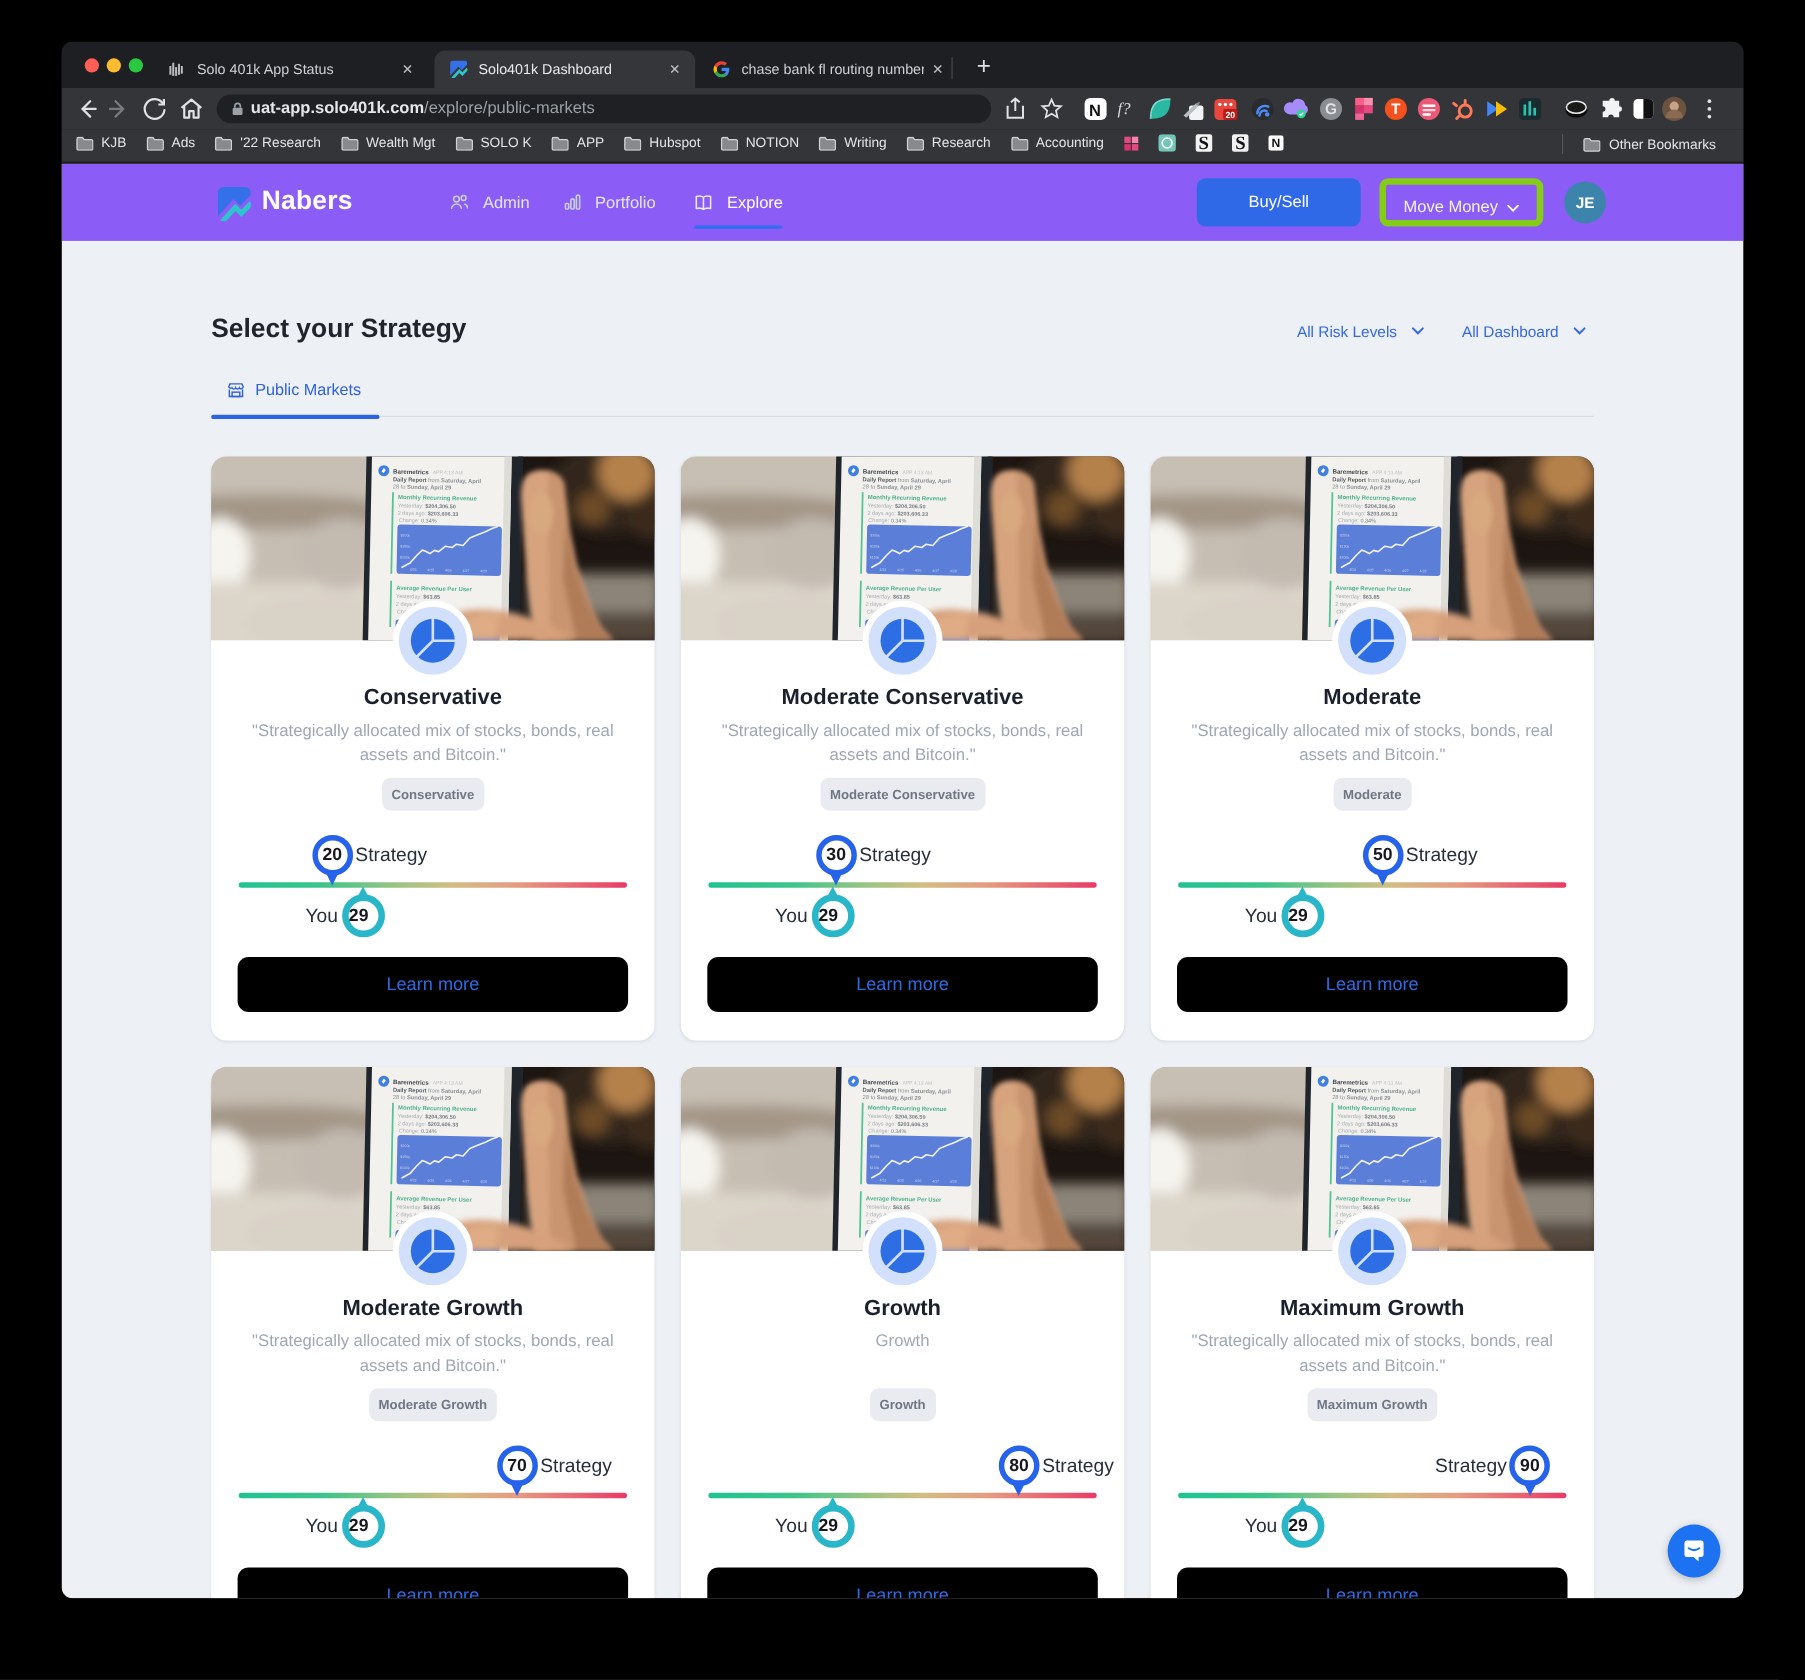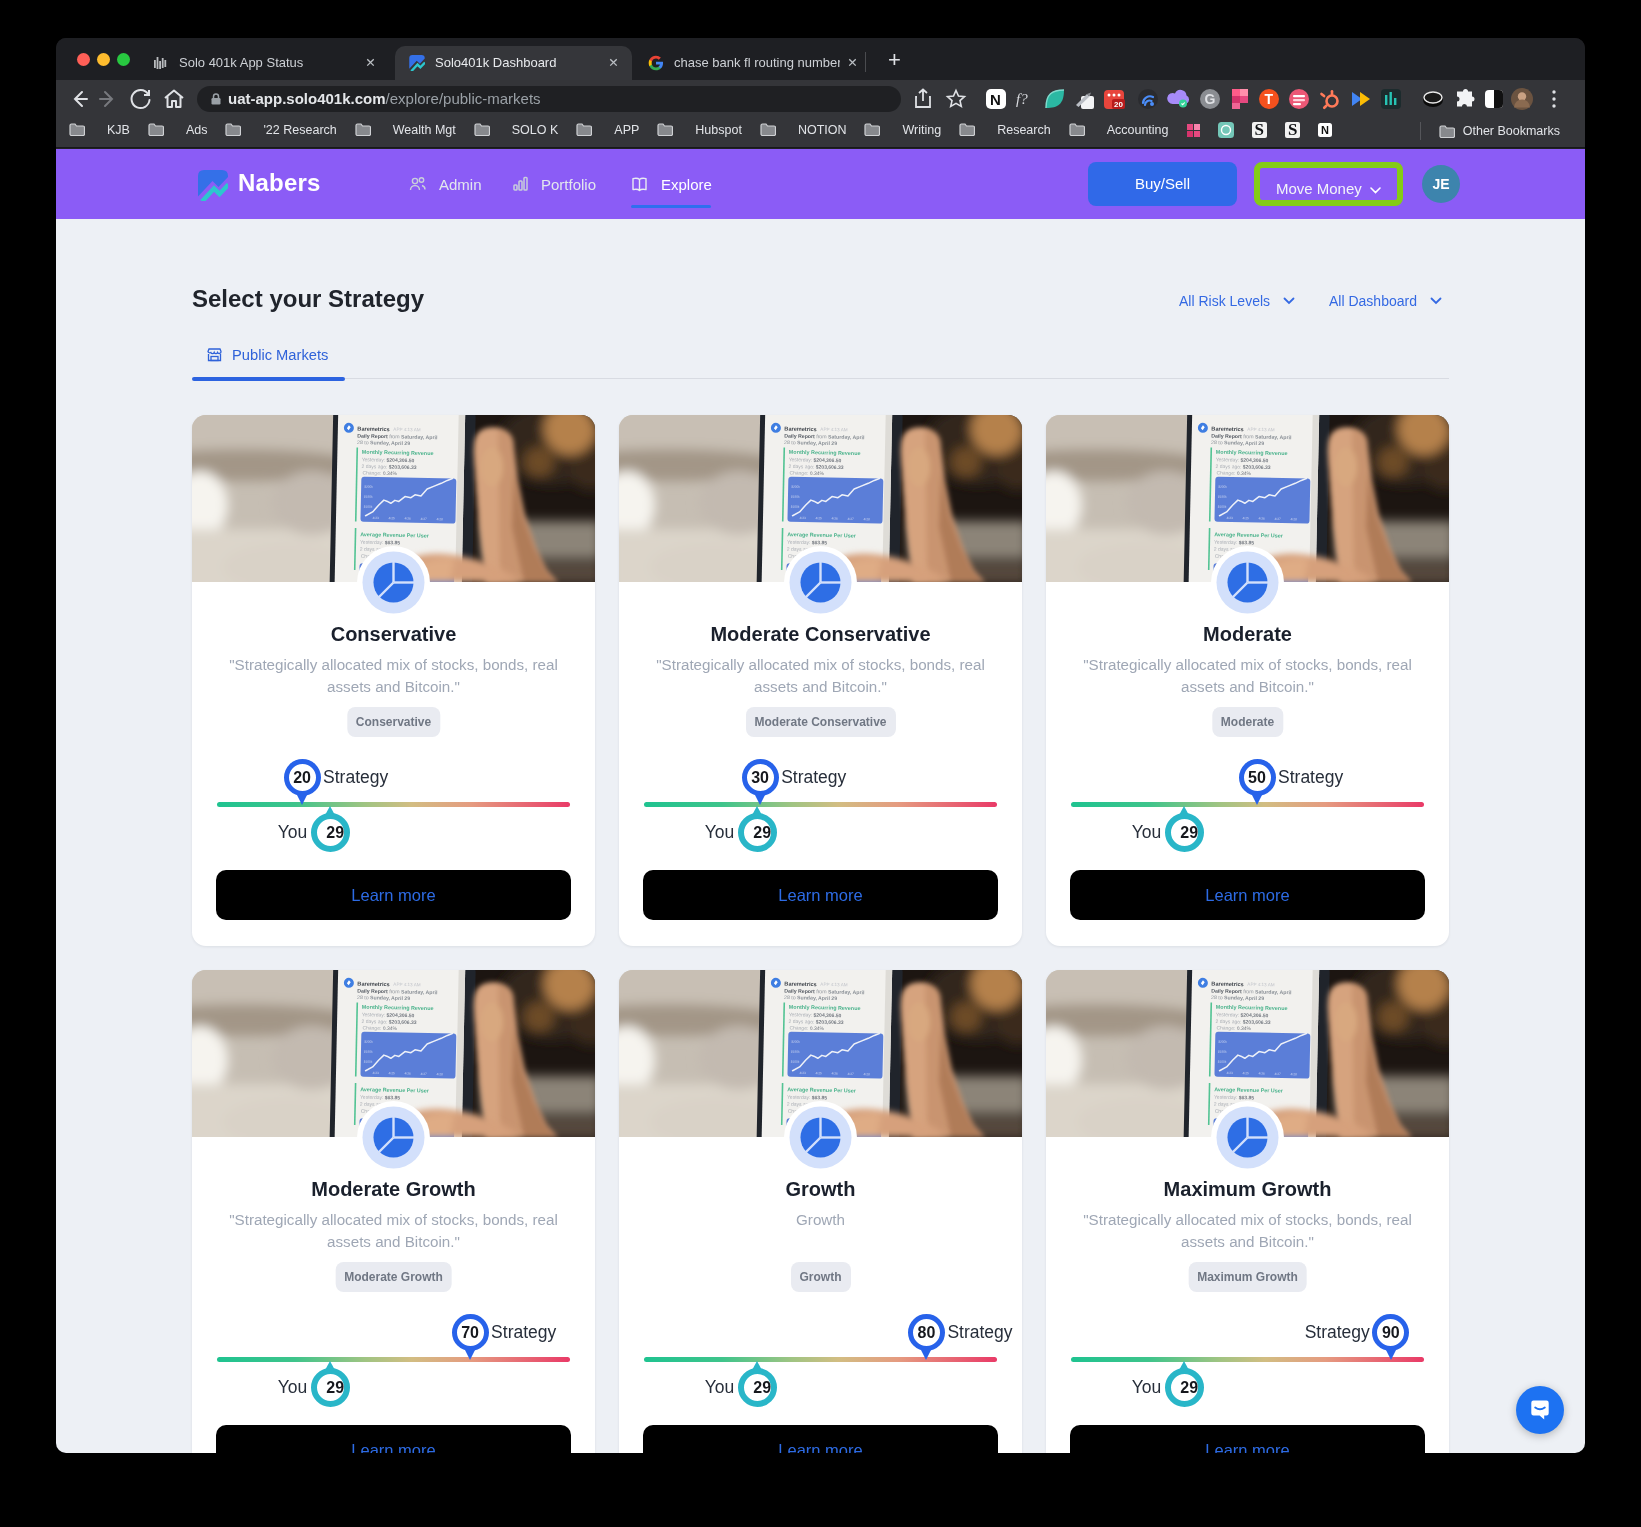--- a/index.html
+++ b/index.html
@@ -20,21 +20,21 @@
 .toolbar { position:absolute; left:0; top:42px; width:100%; height:38px; background:#343539; }
 .urlpill { position:absolute; left:141px; top:6px; width:704px; height:26px; border-radius:13px; background:#1f2023; }
 .urltext { position:absolute; left:31px; top:4px; font-size:15px; color:#e4e6e9; white-space:nowrap; }
 .urltext span { color:#9aa0a6; }
 .navic { position:absolute; top:4px; width:30px; height:30px; }
 .ext { position:absolute; top:7px; width:24px; height:24px; }
 
 
 .bmbar { position:absolute; left:0; top:80px; width:100%; height:30px; background:#343539; border-bottom:1px solid #17181b; }
 .bmrow { position:absolute; left:13px; top:-3px; height:30px; display:flex; align-items:center; gap:18px; }
-.bmitem { display:flex; align-items:flex-start; gap:22px; color:#e2e4e8; font-size:12.5px; font-weight:500; white-space:nowrap; }
+.bmitem { display:flex; align-items:center; gap:7px; color:#e2e4e8; font-size:12.5px; font-weight:500; white-space:nowrap; }
 .bmright { position:absolute; right:25px; top:-2px; height:30px; display:flex; align-items:center; gap:8px; color:#e2e4e8; font-size:12.5px; font-weight:500;justify-content:center; }
 
 
 .page { position:absolute; left:0; top:111px; width:100%; height:1304px; background:#edf0f5; overflow:hidden; }
 .apphead { position:absolute; left:0; top:0; width:100%; height:70px; background:#8b5cf6; }
 .logobox { position:absolute; left:142px; top:21px; width:30px; height:31px; }
 .logotext { position:absolute; left:182px; top:20px; font-size:24px; font-weight:700; color:#fff; letter-spacing:0.2px; }
 .hnav { position:absolute; top:0; height:70px; display:flex; align-items:center; gap:13px; color:#e3e7ee; font-size:15px; }
 .buysell { position:absolute; left:1032px; top:13px; width:149px; height:44px; background:#3069e8; border-radius:8px; color:#fff; font-size:15px; text-align:center; line-height:44px; }
 .movemoney { position:absolute; left:1198px; top:13px; width:149px; height:44px; border:6px solid #84cc16; border-radius:8px; color:#f2f4f8; font-size:15px; text-align:center; line-height:42px; }
@@ -51,21 +51,21 @@
 .card { position:absolute; width:403px; height:531px; background:#fff; border-radius:14px; box-shadow:0 1px 3px rgba(16,24,40,0.08); }
 .photo { position:absolute; left:0; top:0; width:403px; height:167px; border-radius:14px 14px 0 0; overflow:hidden; }
 .pie { position:absolute; left:165px; top:131px; width:73px; height:73px; }
 .ctitle { position:absolute; left:0; top:208px; width:100%; text-align:center; font-size:20px; font-weight:700; color:#1a202c; }
 .cquote { position:absolute; left:16px; top:239px; width:371px; text-align:center; font-size:15.2px; line-height:21.5px; color:#9fa7b5; }
 .cpill { position:absolute; top:292px; left:50%; transform:translateX(-50%); background:#e9ebf1; border-radius:8px; height:30px; line-height:30px; padding:0 9px; font-size:12px; font-weight:600; color:#707784; white-space:nowrap; }
 .track { position:absolute; left:25px; top:387px; width:353px; height:5px; border-radius:3px; background:linear-gradient(90deg,#1fc390 0%,#3ec48b 22%,#a0c482 42%,#d2bd82 55%,#e59b80 72%,#e93a67 100%); }
 .spin { position:absolute; top:344px; width:37px; height:37px; border-radius:50%; background:#fff; border:5px solid #2762ea; text-align:center; line-height:27px; font-size:16px; font-weight:700; color:#16181d; z-index:3; }
 .spin:after { content:""; position:absolute; left:50%; top:27px; transform:translateX(-50%); border:7px solid transparent; border-top:14px solid #2762ea; }
 .slabel { position:absolute; top:352px; font-size:17.5px; color:#272e3a; line-height:20px; z-index:4; }
-.ucirc { position:absolute; top:398px; width:39px; height:39px; border-radius:50%; background:#fff; border:6px solid #29b6c8; text-align:right; line-height:27px; font-size:16px; font-weight:700; color:#16181d; z-index:3; }
+.ucirc { position:absolute; top:398px; width:39px; height:39px; border-radius:50%; background:#fff; border:6px solid #29b6c8; text-align:left; line-height:27px; font-size:16px; font-weight:700; color:#16181d; z-index:3; }
 .utri { position:absolute; top:391px; width:0; height:0; border-left:6.5px solid transparent; border-right:6.5px solid transparent; border-top:0; border-bottom:11px solid #29b6c8; z-index:2; }
 .ulabel { position:absolute; top:407px; font-size:17.5px; color:#272e3a; line-height:20px; }
 .lbtn { position:absolute; left:24px; top:455px; width:355px; height:50px; background:#000000; border-radius:10px; color:#2d6be4; font-size:16.5px; text-align:center; line-height:50px; }
 
 .chat { position:absolute; left:1460px; top:1237px; width:48px; height:48px; border-radius:50%; background:#1d72f2; box-shadow:0 2px 8px rgba(0,0,0,0.25); }
 </style>
 </head>
 <body>
 <svg width="0" height="0" style="position:absolute">
 <defs>

